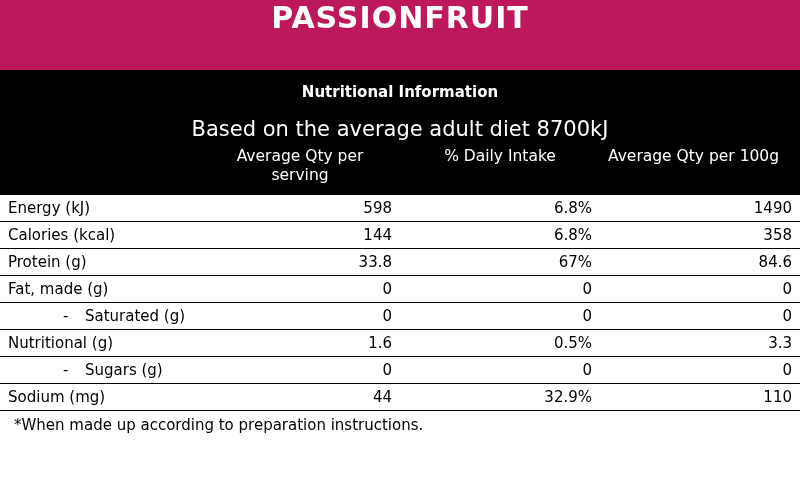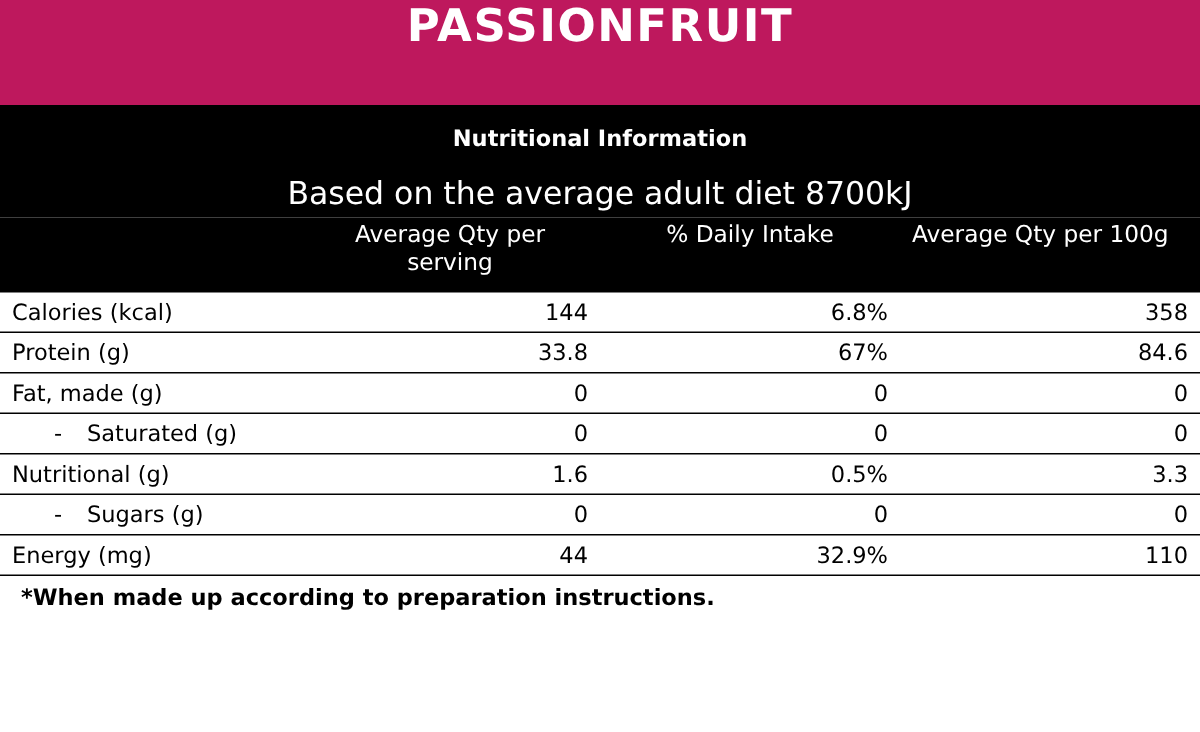--- a/index.html
+++ b/index.html
@@ -88,31 +88,30 @@
     height: 22px;
     line-height: 21px;
   }
   .nutri-table tbody tr.first-body td {
     border-top: 0;
   }
   td.col-label { text-align: left; padding-left: 24px; }
   td.col-serving { text-align: right; padding-right: 76px; }
   td.col-daily { text-align: right; padding-right: 76px; }
   td.col-per100 { text-align: right; padding-right: 14px; }
-  td.col-label.indent { padding-left: 36px; margin-left: 24px; }
+  td.col-label.indent { padding-left: 63px; margin-left: 24px; }
   .dash {
     display: inline-block;
     width: 22px;
   }
 
   
   .footnote {
     font-size: 15px;
     padding: 5px 0 2px 14px;
-    font-weight: bold;
   }
 
   
   .ingredients {
     font-size: 17px;
     line-height: 25px;
     padding: 6px 18px 0 14px;
   }
 </style>
 </head>
@@ -135,20 +134,26 @@
         <td colspan="4">Based on the average adult diet 8700kJ</td>
       </tr>
       <tr class="head-row">
         <td class="col-label" style="width:250px"></td>
         <td class="col-serving-head" style="width:190px">Average Qty per serving</td>
         <td class="col-daily-head" style="width:170px">% Daily Intake</td>
         <td class="col-per100" style="width:190px">Average Qty per 100g</td>
       </tr>
     </thead>
     <tbody>
+        <tr class="first-body">
+          <td class="col-label">Energy (kJ)</td>
+          <td class="col-serving">598</td>
+          <td class="col-daily">6.8%</td>
+          <td class="col-per100">1490</td>
+        </tr>
         <tr>
           <td class="col-label">Calories (kcal)</td>
           <td class="col-serving">144</td>
           <td class="col-daily">6.8%</td>
           <td class="col-per100">358</td>
         </tr>
         <tr>
           <td class="col-label">Protein (g)</td>
           <td class="col-serving">33.8</td>
           <td class="col-daily">67%</td>
@@ -172,21 +177,21 @@
           <td class="col-daily">0.5%</td>
           <td class="col-per100">3.3</td>
         </tr>
         <tr>
           <td class="col-label indent"><span class="dash">-</span>Sugars (g)</td>
           <td class="col-serving">0</td>
           <td class="col-daily">0</td>
           <td class="col-per100">0</td>
         </tr>
         <tr>
-          <td class="col-label">Energy (mg)</td>
+          <td class="col-label">Sodium (mg)</td>
           <td class="col-serving">44</td>
           <td class="col-daily">32.9%</td>
           <td class="col-per100">110</td>
         </tr>
       </tbody>
   </table>
 
   <div class="footnote">*When made up according to preparation instructions.</div>
 
   <div class="ingredients">

